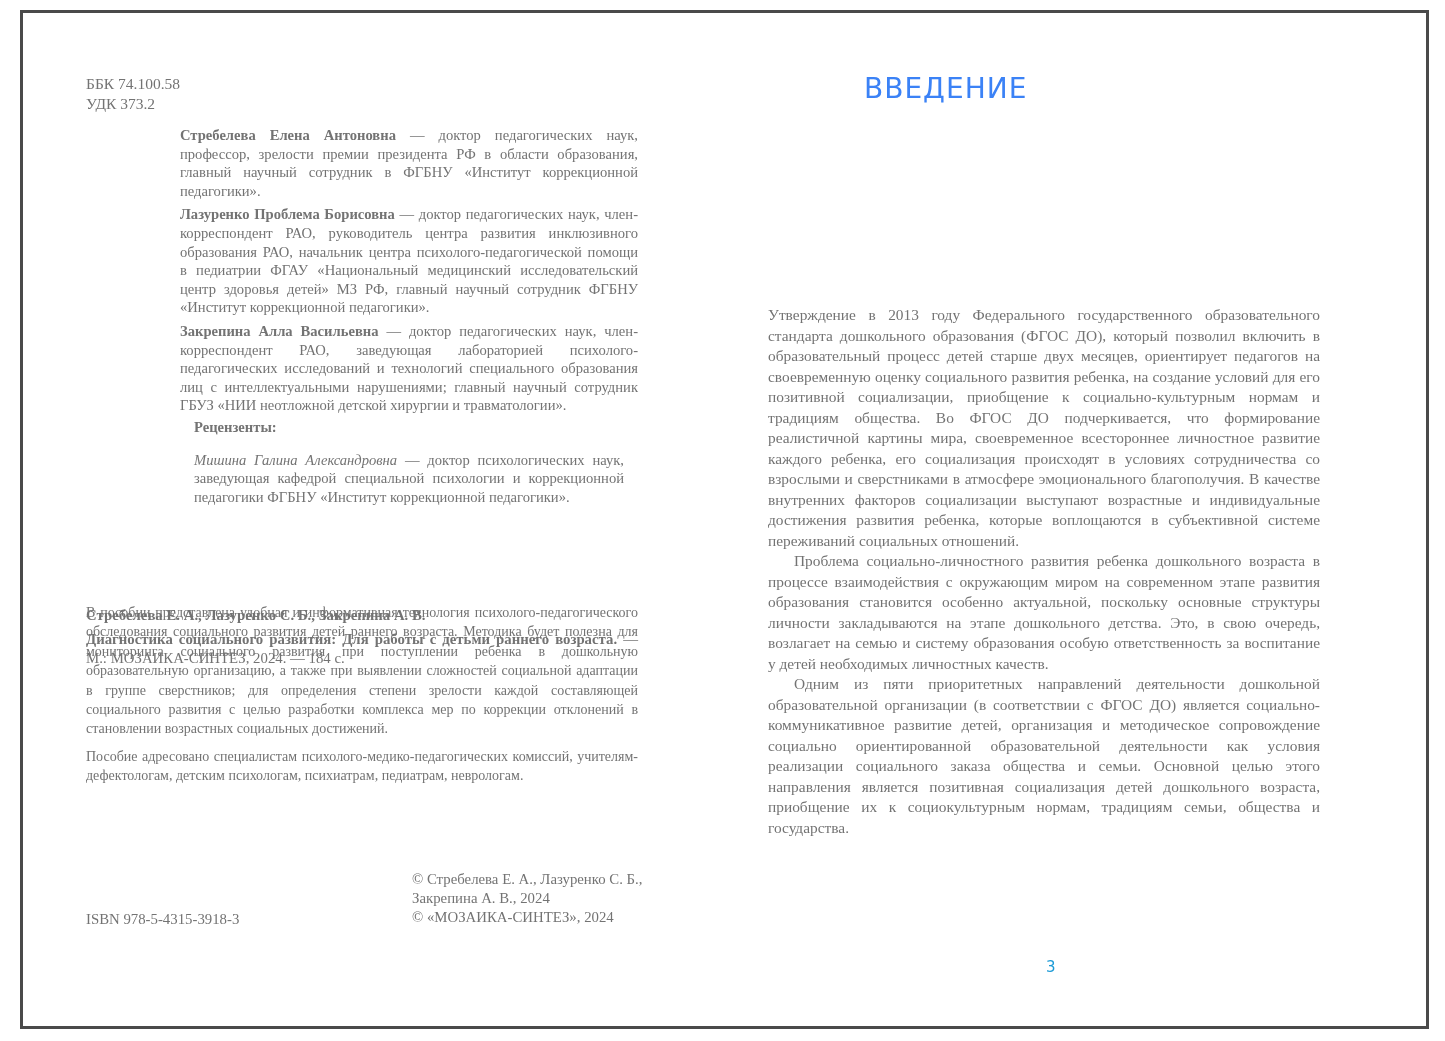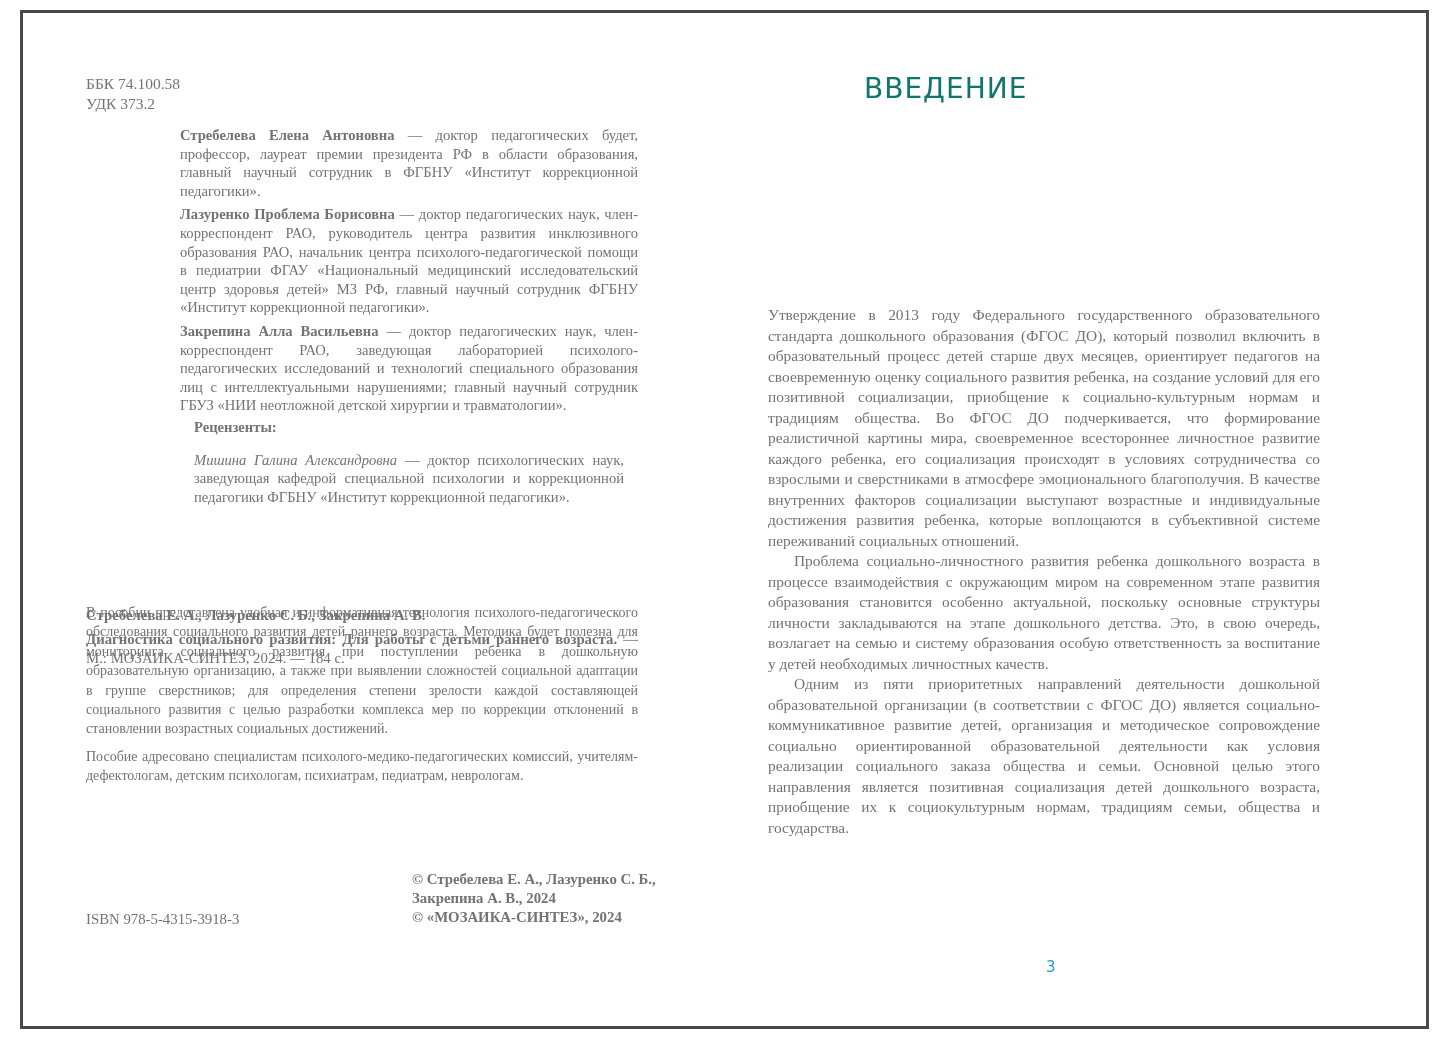--- a/index.html
+++ b/index.html
@@ -18,45 +18,45 @@
   .reviewers p { margin: 14px; }
   .reviewers .head { font-weight: bold; }
   .reviewers i { font-style: italic; }
   .bib { left: 86px; top: 566px; width: 552px; font-size: 14.8px; line-height: 19px; text-align: justify; }
   .bib p { margin: 0 0 6px 0; }
   .bib .authors-line { font-weight: bold; margin-bottom: 5px; margin-top: 40px; }
   .bib .title-line b { font-weight: bold; }
   .annot { left: 86px; top: 603px; width: 552px; font-size: 14px; line-height: 19.4px; text-align: justify; }
   .annot p { margin: 0 0 8px 0; }
   .isbn { left: 86px; top: 910px; font-size: 14.8px; line-height: 19px; }
-  .copyright { left: 412px; top: 870px; font-size: 14.8px; line-height: 19px; font-weight: bold; }
+  .copyright { left: 412px; top: 870px; font-size: 14.8px; line-height: 19px; }
   .heading {
     left: 864px; top: 72px; font-family: "DejaVu Sans", "Liberation Sans", sans-serif;
-    font-size: 28px; letter-spacing: 1px; color: #0f766e; font-weight: normal;
+    font-size: 28px; letter-spacing: 1px; color: #3b82f6; font-weight: normal;
   }
   .body-text { left: 768px; top: 305px; width: 552px; font-size: 15.4px; line-height: 20.5px; text-align: justify; }
   .body-text p { margin: 0; text-indent: 0; }
   .body-text p + p { text-indent: 26px; }
   .page-num {
     left: 1046px; top: 958px; font-family: "DejaVu Sans", "Liberation Sans", sans-serif;
     font-size: 15px; color: #1b9ad6;
   }
 </style>
 </head>
 <body>
 
 <div class="frame"></div>
 
 <div class="abs serif left-codes">
   <div>ББК 74.100.58</div>
   <div>УДК 373.2</div>
 </div>
 
 <div class="abs serif authors">
-  <p><b>Стребелева Елена Антоновна</b><span> — доктор педагогических будет, профессор, лауреат премии президента РФ в области образования, главный научный сотрудник в ФГБНУ «Институт коррекционной педагогики».</span></p>
+  <p><b>Стребелева Елена Антоновна</b><span> — доктор педагогических наук, профессор, зрелости премии президента РФ в области образования, главный научный сотрудник в ФГБНУ «Институт коррекционной педагогики».</span></p>
   <p><b>Лазуренко Проблема Борисовна</b><span> — доктор педагогических наук, член-корреспондент РАО, руководитель центра развития инклюзивного образования РАО, начальник центра психолого-педагогической помощи в педиатрии ФГАУ «Национальный медицинский исследовательский центр здоровья детей» МЗ РФ, главный научный сотрудник ФГБНУ «Институт коррекционной педагогики».</span></p>
   <p><b>Закрепина Алла Васильевна</b><span> — доктор педагогических наук, член-корреспондент РАО, заведующая лабораторией психолого-педагогических исследований и технологий специального образования лиц с интеллектуальными нарушениями; главный научный сотрудник ГБУЗ «НИИ неотложной детской хирургии и травматологии».</span></p>
 </div>
 
 <div class="abs serif reviewers">
   <p class="head">Рецензенты:</p>
   <p><i>Мишина Галина Александровна</i><span> — доктор психологических наук, заведующая кафедрой специальной психологии и коррекционной педагогики ФГБНУ «Институт коррекционной педагогики».</span></p>
 </div>
 
 <div class="abs serif bib">

